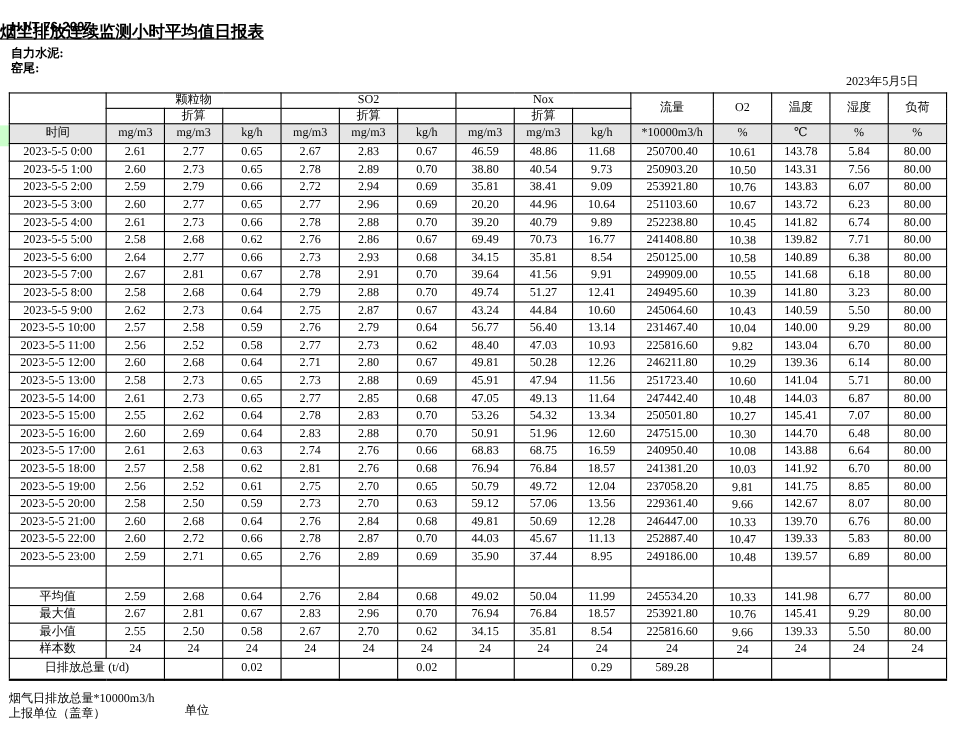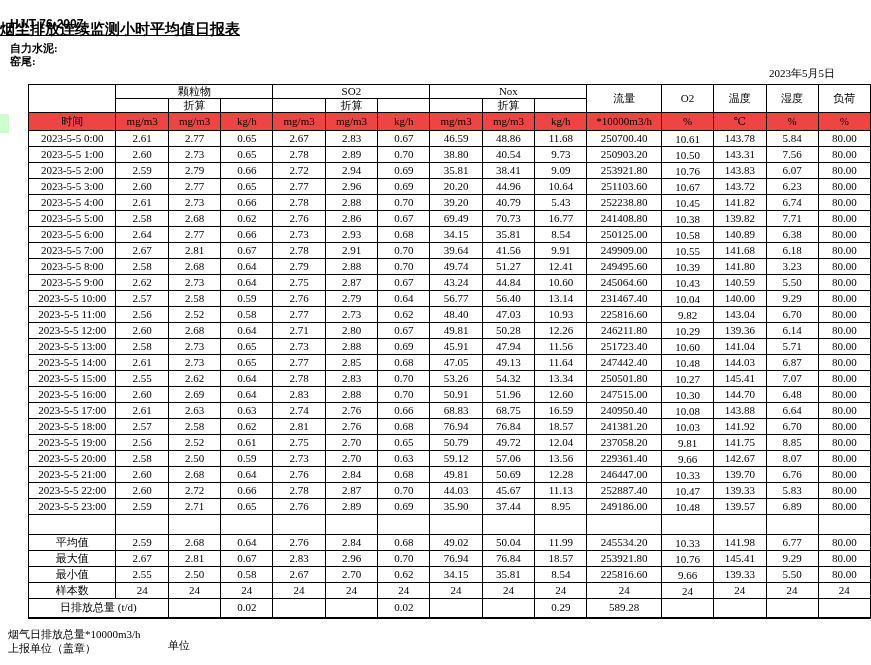--- a/index.html
+++ b/index.html
@@ -7,26 +7,26 @@
         font-family:"Liberation Serif","DejaVu Serif",serif;color:#000;}
   .std{position:absolute;left:10px;top:7px;font-weight:bold;font-size:12px;
        font-family:"Liberation Sans","DejaVu Sans",sans-serif;margin-top:10px;}
   .title{position:absolute;left:0;top:20px;width:840px;text-align:left;
          font-weight:bold;font-size:15px;text-decoration:underline;}
   .company{position:absolute;left:10px;top:41px;font-weight:bold;font-size:11px;}
   .stack{position:absolute;left:10px;top:54px;font-weight:bold;font-size:11px;}
   .date{position:absolute;right:36px;top:66px;font-size:11px;text-align:center;}
   .green-strip{position:absolute;left:0;top:114px;width:9px;height:19px;background:#CCFFCC;}
   table.report{position:absolute;left:8px;top:84px;border-collapse:collapse;table-layout:fixed;
-         border:1px solid #000;border-bottom:2px solid #000;margin-left:20px;}
+         border:1px solid #000;border-bottom:2px solid #000;}
   table.report td{border:1px solid #000;padding:0;margin:0;text-align:center;vertical-align:middle;
          font-size:11px;line-height:1.15;white-space:nowrap;overflow:hidden;height:15px;}
   tr.h1 td{height:13px;}
   tr.h2 td{height:12px;}
-  tr.green td{background:#ef4444;height:17px;}
+  tr.green td{background:#e5e5e5;height:17px;}
   tbody tr.sep td{height:19px;}
   tbody td.o2{vertical-align:bottom;}
   tr.daily td{height:18px;}
   td.leftlab{text-align:left;padding-left:1px;}
   .f1{position:absolute;left:8px;top:627px;font-size:11px;}
   .f2{position:absolute;left:8px;top:641px;font-size:11px;}
   .f3{position:absolute;left:168px;top:638px;font-size:11px;}
 </style>
 </head>
 <body>
@@ -171,21 +171,21 @@
         <tr>
           <td>2023-5-5 4:00</td>
           <td>2.61</td>
           <td>2.73</td>
           <td>0.66</td>
           <td>2.78</td>
           <td>2.88</td>
           <td>0.70</td>
           <td>39.20</td>
           <td>40.79</td>
-          <td>5.43</td>
+          <td>9.89</td>
           <td>252238.80</td>
           <td class="o2">10.45</td>
           <td>141.82</td>
           <td>6.74</td>
           <td>80.00</td>
         </tr>
         <tr>
           <td>2023-5-5 5:00</td>
           <td>2.58</td>
           <td>2.68</td>

